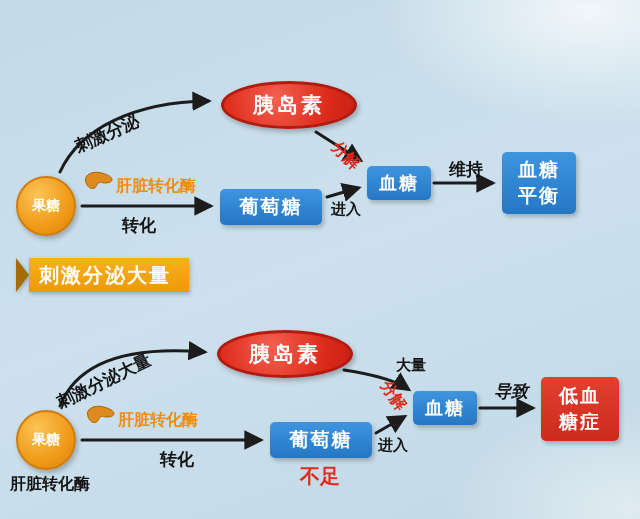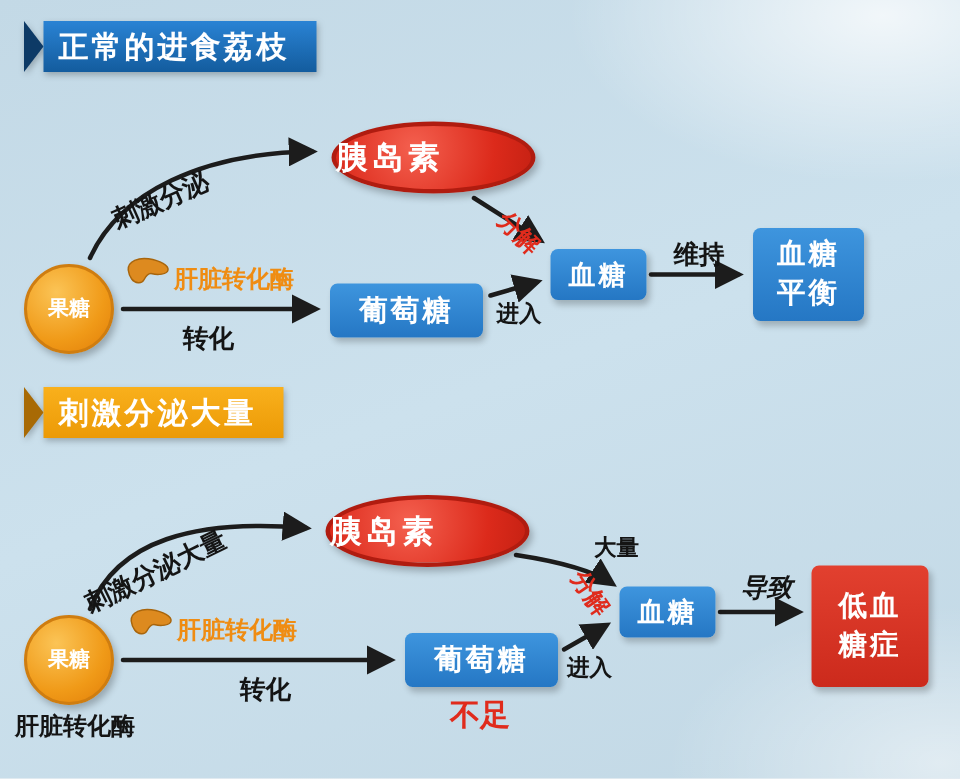--- a/index.html
+++ b/index.html
@@ -20,21 +20,21 @@
   .banner-blue .bar{background:linear-gradient(#2a83d4,#135c9e);}
   .banner-orange .tri{border-left:13px solid #a86a05;}
   .banner-orange .bar{background:linear-gradient(#f9b01c,#ec9a06);}
 
   .circle{position:absolute;width:60px;height:60px;border-radius:50%;
     background:radial-gradient(circle at 35% 30%,#fbc456,#f09a18 60%,#e27e08);
     border:2px solid #cf7d10;display:flex;align-items:center;justify-content:center;
     color:#fff;font-weight:bold;font-size:14px;box-shadow:2px 3px 5px rgba(0,0,0,.25);box-sizing:border-box;}
   .ellipse{position:absolute;width:136px;height:48px;border-radius:50%;
     background:radial-gradient(circle at 40% 35%,#f4604f,#dc2a1b 65%,#c52113);
-    border:3px solid #b01c10;display:flex;align-items:center;
+    border:3px solid #b01c10;display:flex;align-items:center;justify-content:center;
     color:#fff;font-weight:bold;font-size:21px;letter-spacing:3px;box-shadow:2px 3px 5px rgba(0,0,0,.25);box-sizing:border-box;}
   .bluebox{position:absolute;background:linear-gradient(#3e95de,#2577c4);border-radius:5px;
     display:flex;align-items:center;justify-content:center;color:#fff;font-weight:bold;
     box-shadow:2px 3px 4px rgba(0,0,0,.22);letter-spacing:2px;}
   .redbox{position:absolute;background:linear-gradient(#e2402f,#cc2a1c);border-radius:5px;
     display:flex;flex-direction:column;align-items:center;justify-content:center;color:#fff;font-weight:bold;
     box-shadow:2px 3px 4px rgba(0,0,0,.22);letter-spacing:2px;line-height:1.35;}
   .two-line{flex-direction:column;line-height:1.35;}
 
   .lbl{position:absolute;font-weight:bold;color:#141414;white-space:nowrap;}
@@ -61,24 +61,20 @@
       <path d="M327,197 L358,188"></path>
       <path d="M434,183 L492,183"></path>
       <path d="M60,406 C78,360 130,346 204,352"></path>
       <path d="M82,440 L260,440"></path>
       <path d="M344,370 Q390,377 408,389"></path>
       <path d="M376,433 L404,417"></path>
       <path d="M480,408 L532,408"></path>
     </g>
   </svg>
 
-  <div class="banner banner-blue" style="left:16px;top:14px;">
-    <div class="tri"></div>
-    <div class="bar">正常的进食荔枝</div>
-  </div>
 
   <div class="circle" style="left:16px;top:176px;">
     <span>果糖</span>
   </div>
 
   <div class="lbl rot" style="left:76px;top:136px;font-size:17px;transform:rotate(-24deg);">刺激分泌</div>
 
   <div class="ellipse" style="left:221px;top:81px;">
     <span>胰岛素</span>
   </div>
@@ -146,18 +142,18 @@
   <div class="lbl" style="left:396px;top:356px;font-size:15px;">大量</div>
 
   <div class="bluebox" style="left:413px;top:391px;width:64px;height:34px;font-size:18px;">
     <span>血糖</span>
   </div>
 
   <div class="lbl" style="left:378px;top:436px;font-size:15px;">进入</div>
 
   <div class="lbl" style="left:494px;top:380px;font-size:17px;font-style:italic;">导致</div>
 
-  <div class="redbox" style="left:541px;top:377px;width:78px;height:81px;font-size:19px;">
+  <div class="redbox" style="left:541px;top:377px;width:78px;height:64px;font-size:19px;">
     <span>低血</span>
     <span>糖症</span>
   </div>
 
 </div>
 
 </body></html>

